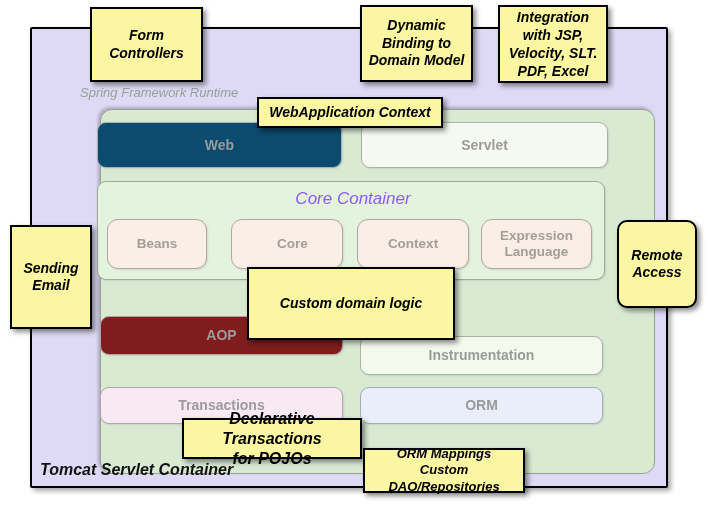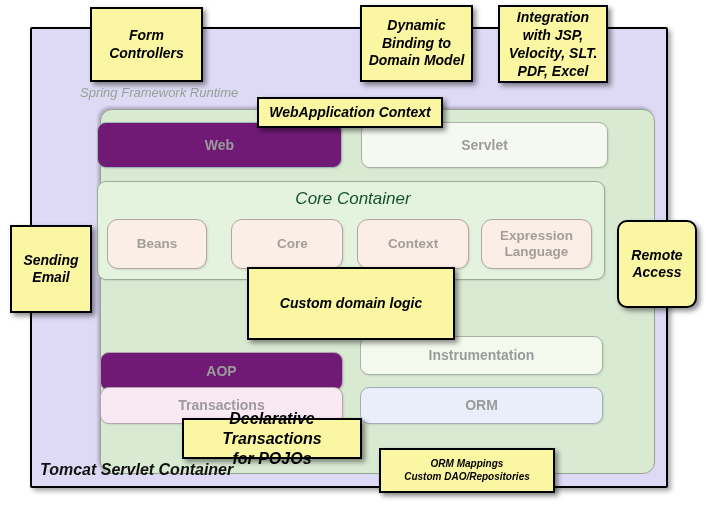--- a/index.html
+++ b/index.html
@@ -26,58 +26,58 @@
     position:absolute;left:80px;top:85px;
     font-size:13px;font-style:italic;color:#97a097;
   }
   
   .module{
     position:absolute;box-sizing:border-box;border-radius:9px;
     display:flex;align-items:center;justify-content:center;text-align:center;
     font-size:14px;font-weight:bold;color:#9b9b9b;line-height:1.15;
     box-shadow:1px 1px 2px rgba(0,0,0,0.10);
   }
-  .m-web{left:97px;top:122px;width:245px;height:46px;background:#701a75;border:1px solid #9fb4ba;}
+  .m-web{left:97px;top:122px;width:245px;height:46px;background:#0c4a6e;border:1px solid #9fb4ba;}
   .m-servlet{left:361px;top:122px;width:247px;height:46px;background:#f6f9f1;border:1px solid #a9b3a4;}
   .core-container{
     position:absolute;left:97px;top:181px;width:508px;height:99px;
     background:#e4f3de;border:1px solid #9cab97;border-radius:9px;
     box-sizing:border-box;box-shadow:1px 1px 2px rgba(0,0,0,0.10);
   }
   .core-title{
     position:absolute;left:4px;right:0;top:7px;text-align:center;
-    font-size:17px;font-style:italic;color:#14532d;
+    font-size:17px;font-style:italic;color:#8b5cf6;
   }
   .sub{border-radius:11px;background:#fbeee6;border:1px solid #b3a8a2;font-size:13.5px;color:#a39e9a;top:37px;height:50px;}
   .s-beans{left:9px;width:100px;}
   .s-core{left:133px;width:112px;padding-left:11px;}
   .s-context{left:259px;width:112px;}
   .s-expr{left:383px;width:111px;}
-  .m-aop{left:100px;top:352px;width:243px;height:39px;background:#701a75;border:1px solid #b5a0ab;}
+  .m-aop{left:100px;top:316px;width:243px;height:39px;background:#7f1d1d;border:1px solid #b5a0ab;}
   .m-instr{left:360px;top:336px;width:243px;height:39px;background:#f4f9ee;border:1px solid #a9b3a4;}
   .m-trans{left:100px;top:387px;width:243px;height:37px;background:#f9e9f3;border:1px solid #b3a4ae;}
   .m-orm{left:360px;top:387px;width:243px;height:37px;background:#e9eefa;border:1px solid #a4abb9;}
   
   .note{
     position:absolute;z-index:10;background:#fbf6a1;border:2px solid #000;
     box-shadow:3px 3px 5px rgba(0,0,0,0.45);box-sizing:border-box;
     display:flex;align-items:center;justify-content:center;text-align:center;
     font-size:14px;font-weight:bold;font-style:italic;color:#000;
     line-height:1.25;white-space:pre-line;padding:2px;
   }
   .n-form{left:90px;top:7px;width:113px;height:75px;}
   .n-multipart{left:227px;top:7px;width:111px;height:75px;}
   .n-dynamic{left:360px;top:5px;width:113px;height:77px;}
   .n-integration{left:498px;top:5px;width:110px;height:78px;line-height:1.3;}
   .n-webapp{left:257px;top:97px;width:186px;height:31px;}
-  .n-sending{left:10px;top:225px;width:82px;height:88px;}
+  .n-sending{left:10px;top:225px;width:82px;height:104px;}
   .n-remote{left:617px;top:220px;width:80px;height:88px;border-radius:10px;}
   .n-custom{left:247px;top:267px;width:208px;height:73px;}
   .n-declarative{left:182px;top:418px;width:180px;height:41px;font-size:16px;}
-  .n-ormmap{left:363px;top:448px;width:176px;height:45px;font-size:10px;margin-left:16px;}
+  .n-ormmap{left:363px;top:448px;width:162px;height:45px;font-size:13px;}
 </style>
 </head>
 <body>
 
 <div id="canvas">
 
   <div class="tomcat">
     <div class="runtime"></div>
     <div class="tomcat-label">Tomcat Servlet Container</div>
   </div>

